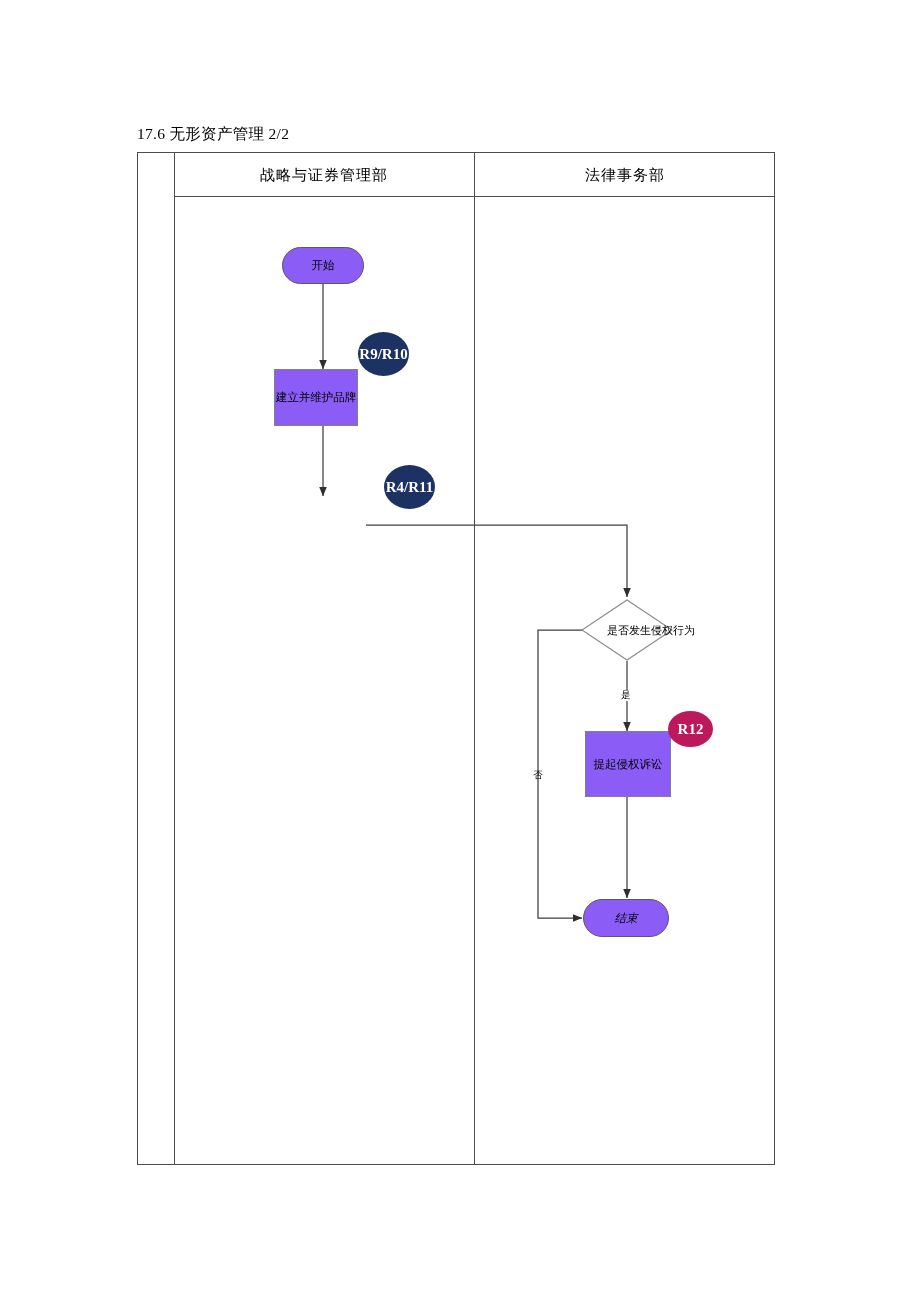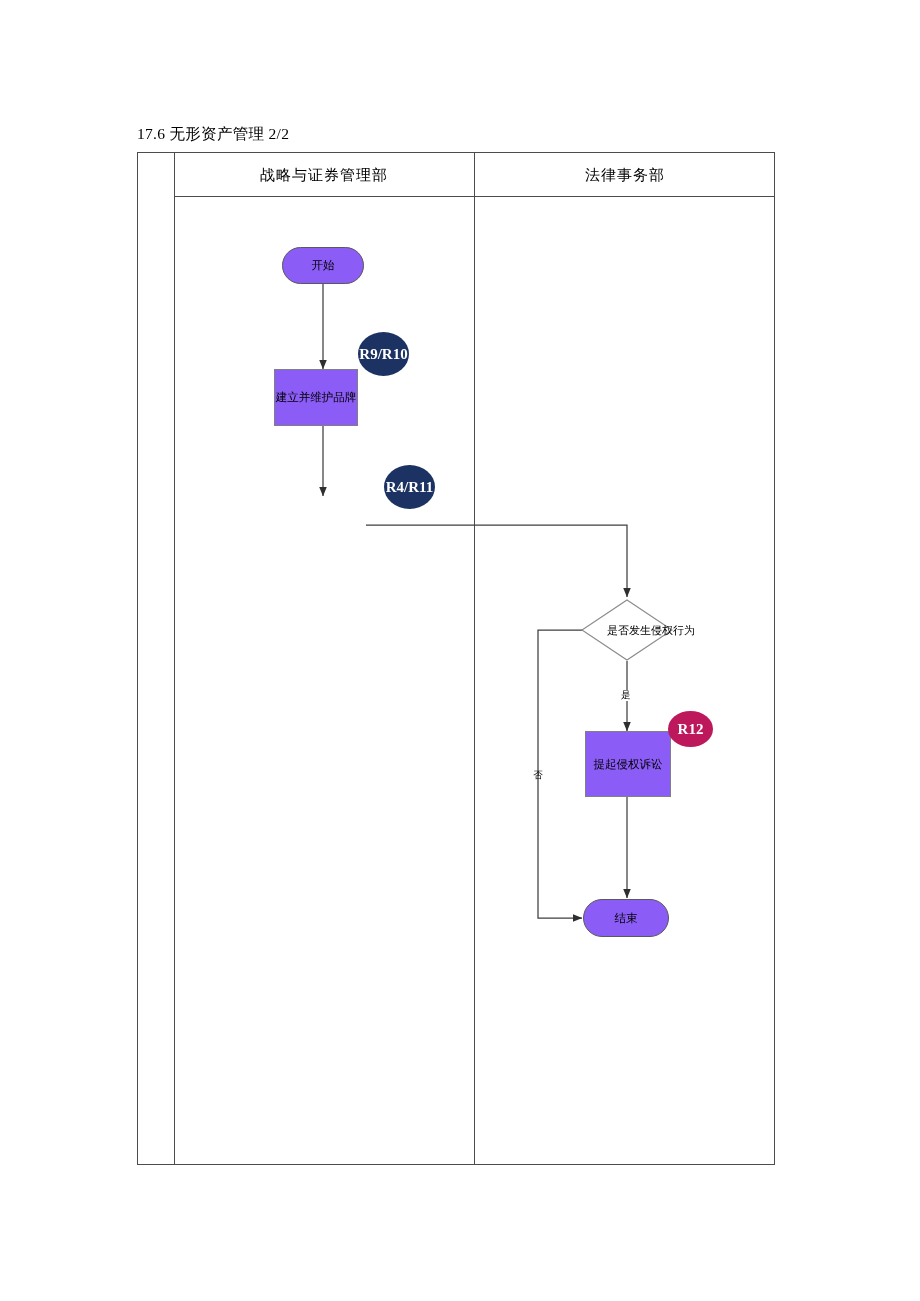--- a/index.html
+++ b/index.html
@@ -191,21 +191,21 @@
 
   <div class="node process" style="left:274px; top:369px; width:84px; height:57px; padding:0 0;">建立并维护品牌</div>
 
 
   <div class="decision-wrap" style="left:582px; top:600px; width:90px; height:60px;margin-left:24px;">
     <div class="decision-label">是否发生侵权行为</div>
   </div>
 
   <div class="node process" style="left:585px; top:731px; width:86px; height:66px; padding:8px 6px;">提起侵权诉讼</div>
 
-  <div class="node terminator" style="left:583px; top:899px; width:86px; height:38px;">结束</div>
+  <div class="node terminator" style="left:583px; top:899px; width:86px; height:38px;font-style:italic;">结束</div>
 
   <div class="badge" style="left:358px; top:332px; width:51px; height:44px; background:#1b3263;">R9/R10</div>
 
   <div class="badge" style="left:384px; top:465px; width:51px; height:44px; background:#1b3263;">R4/R11</div>
 
   <div class="badge" style="left:668px; top:711px; width:45px; height:36px; background:#be185d;">R12</div>
 
   <div class="edge-label" style="left:620px; top:690px;">是</div>
 
   <div class="edge-label vertical" style="left:531px; top:763px;">否</div>

